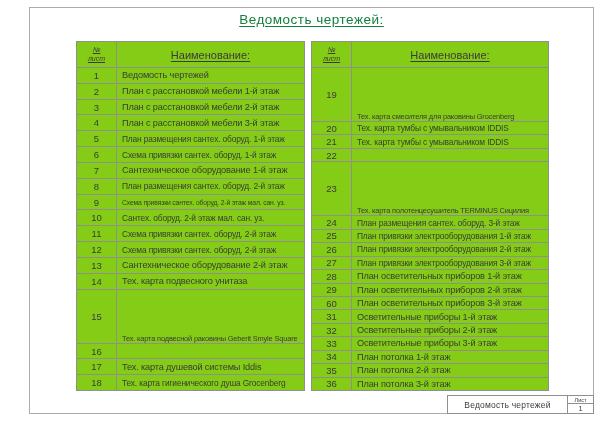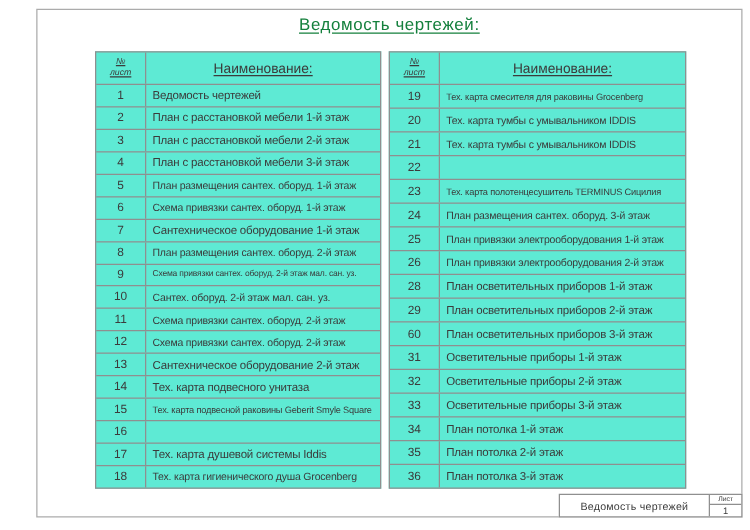--- a/index.html
+++ b/index.html
@@ -15,38 +15,38 @@
     border:1px solid var(--frame);background:#fff;
   }
   .doc-title{
     position:absolute;top:4px;left:0;width:100%;text-align:center;
     font-size:13.5px;letter-spacing:0.5px;text-decoration:underline;
     text-underline-offset:2px;color:#15803d;
   }
   .dtable{
     position:absolute;top:33px;height:350px;
     border:1px solid var(--line);display:flex;flex-direction:column;
-    background:#5eead4;
+    background:#84cc16;
   }
   .dtable.left{left:46px;width:229px;}
   .dtable.right{left:281px;width:238px;}
   .thead{
     display:flex;height:26px;flex:none;border-bottom:1px solid var(--line);
   }
   .tbody{display:flex;flex-direction:column;flex:1;}
   .trow{display:flex;flex:1;align-items:stretch;}
   .trow + .trow{border-top:1px solid var(--line);}
   .cell{display:flex;align-items:center;white-space:nowrap;overflow:hidden;}
   .num{
     width:40px;flex:none;justify-content:center;
     border-right:1px solid var(--line);font-size:9.5px;
   }
   .nm{flex:1;padding:0 5px;font-size:9.2px;letter-spacing:-0.15px;}
   .nm.sm{font-size:8.4px;}
-  .nm.xs{font-size:7.4px;}
+  .nm.xs{font-size:7.4px;margin-top:44px;}
   .nm.xs2{font-size:6.8px;}
   .h-num{
     width:40px;flex:none;border-right:1px solid var(--line);
     display:flex;flex-direction:column;align-items:center;justify-content:center;
     line-height:1.25;
   }
   .h-num span{font-size:7px;text-decoration:underline;font-style:italic;}
   .h-name{
     flex:1;display:flex;align-items:center;justify-content:center;
     font-size:11px;text-decoration:underline;text-underline-offset:2px;
@@ -193,20 +193,24 @@
           <div class="cell num">24</div>
           <div class="cell nm sm">План размещения сантех. оборуд. 3-й этаж</div>
         </div>
         <div class="trow">
           <div class="cell num">25</div>
           <div class="cell nm sm">План привязки электрооборудования 1-й этаж</div>
         </div>
         <div class="trow">
           <div class="cell num">26</div>
           <div class="cell nm sm">План привязки электрооборудования 2-й этаж</div>
+        </div>
+        <div class="trow">
+          <div class="cell num">27</div>
+          <div class="cell nm sm">План привязки электрооборудования 3-й этаж</div>
         </div>
         <div class="trow">
           <div class="cell num">28</div>
           <div class="cell nm">План осветительных приборов 1-й этаж</div>
         </div>
         <div class="trow">
           <div class="cell num">29</div>
           <div class="cell nm">План осветительных приборов 2-й этаж</div>
         </div>
         <div class="trow">

